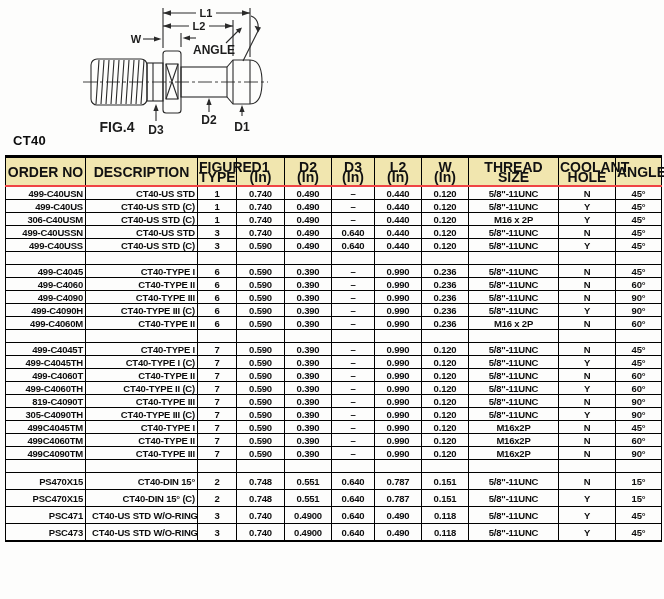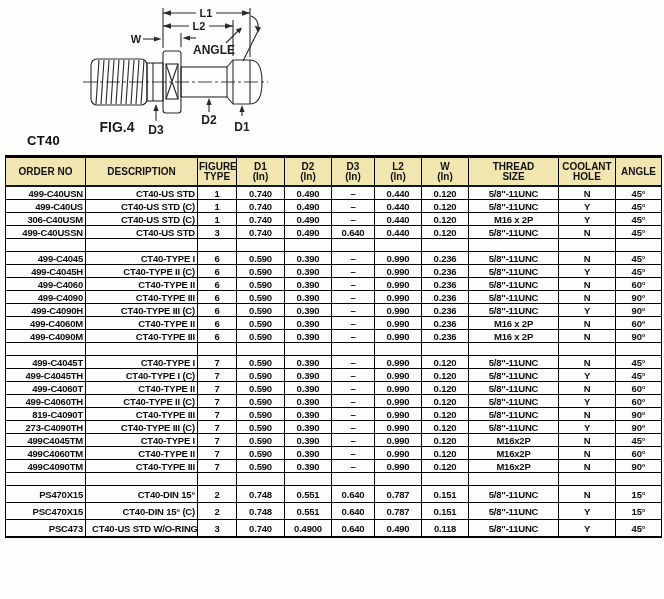--- a/index.html
+++ b/index.html
@@ -3,34 +3,34 @@
 <meta charset="utf-8">
 <style>
   html,body{margin:0;padding:0;}
   body{
     width:664px;height:599px;position:relative;overflow:hidden;
     background:#fdfdfc;color:#111;
     font-family:"Liberation Sans", sans-serif;
   }
   .diagram{position:absolute;left:0;top:0;}
   .series-title{
-    position:absolute;left:27px;top:133px;
+    position:absolute;left:13px;top:133px;
     font-size:13px;font-weight:bold;letter-spacing:.3px;color:#0c0c0c;
   }
   .spec-table{
     position:absolute;left:5px;top:155px;width:655px;
     border-collapse:collapse;table-layout:fixed;
     border:1.5px solid #000;border-top:3px solid #000;border-bottom:2.5px solid #000;
   }
   .spec-table th,.spec-table td{border:1px solid #000;}
   .spec-table thead th{
     background:var(--header-bg,#F1E6AF);
-    height:27px;font-size:10px;line-height:10px;font-weight:bold;
+    height:27px;font-size:14px;line-height:10px;font-weight:bold;
     vertical-align:middle;padding:0 1px;
-    border-bottom:2px solid #0f172a;
+    border-bottom:2px solid #ef4444;
   }
   .spec-table td{
     height:12px;font-size:9.5px;font-weight:bold;letter-spacing:-0.2px;
     text-align:center;vertical-align:middle;padding:0 2px;
     white-space:nowrap;overflow:hidden;color:#0d0d0d;
   }
   .spec-table td.left{text-align:right;padding-left:6px;}
   .spec-table tr.tall td{height:16px;margin-left:12px;}
   .spec-table tr.spacer td{height:12px;}
   svg text{font-family:"Liberation Sans", sans-serif;font-weight:bold;fill:#1c1c1c;}
@@ -212,20 +212,33 @@
           <td>3</td>
           <td>0.740</td>
           <td>0.490</td>
           <td>0.640</td>
           <td>0.440</td>
           <td>0.120</td>
           <td>5/8"-11UNC</td>
           <td>N</td>
           <td>45°</td>
         </tr>
+        <tr>
+          <td class="left">499-C40USS</td>
+          <td class="left">CT40-US STD (C)</td>
+          <td>3</td>
+          <td>0.590</td>
+          <td>0.490</td>
+          <td>0.640</td>
+          <td>0.440</td>
+          <td>0.120</td>
+          <td>5/8"-11UNC</td>
+          <td>Y</td>
+          <td>45°</td>
+        </tr>
         <tr class="spacer">
           <td></td>
           <td></td>
           <td></td>
           <td></td>
           <td></td>
           <td></td>
           <td></td>
           <td></td>
           <td></td>
@@ -239,33 +252,20 @@
           <td>0.590</td>
           <td>0.390</td>
           <td>–</td>
           <td>0.990</td>
           <td>0.236</td>
           <td>5/8"-11UNC</td>
           <td>N</td>
           <td>45°</td>
         </tr>
         <tr>
-          <td class="left">499-C4045H</td>
-          <td class="left">CT40-TYPE II (C)</td>
-          <td>6</td>
-          <td>0.590</td>
-          <td>0.390</td>
-          <td>–</td>
-          <td>0.990</td>
-          <td>0.236</td>
-          <td>5/8"-11UNC</td>
-          <td>Y</td>
-          <td>45°</td>
-        </tr>
-        <tr>
           <td class="left">499-C4060</td>
           <td class="left">CT40-TYPE II</td>
           <td>6</td>
           <td>0.590</td>
           <td>0.390</td>
           <td>–</td>
           <td>0.990</td>
           <td>0.236</td>
           <td>5/8"-11UNC</td>
           <td>N</td>
@@ -303,33 +303,20 @@
           <td>6</td>
           <td>0.590</td>
           <td>0.390</td>
           <td>–</td>
           <td>0.990</td>
           <td>0.236</td>
           <td>M16 x 2P</td>
           <td>N</td>
           <td>60°</td>
         </tr>
-        <tr>
-          <td class="left">499-C4090M</td>
-          <td class="left">CT40-TYPE III</td>
-          <td>6</td>
-          <td>0.590</td>
-          <td>0.390</td>
-          <td>–</td>
-          <td>0.990</td>
-          <td>0.236</td>
-          <td>M16 x 2P</td>
-          <td>N</td>
-          <td>90°</td>
-        </tr>
         <tr class="spacer">
           <td></td>
           <td></td>
           <td></td>
           <td></td>
           <td></td>
           <td></td>
           <td></td>
           <td></td>
           <td></td>
@@ -395,21 +382,21 @@
           <td>0.590</td>
           <td>0.390</td>
           <td>–</td>
           <td>0.990</td>
           <td>0.120</td>
           <td>5/8"-11UNC</td>
           <td>N</td>
           <td>90°</td>
         </tr>
         <tr>
-          <td class="left">273-C4090TH</td>
+          <td class="left">305-C4090TH</td>
           <td class="left">CT40-TYPE III (C)</td>
           <td>7</td>
           <td>0.590</td>
           <td>0.390</td>
           <td>–</td>
           <td>0.990</td>
           <td>0.120</td>
           <td>5/8"-11UNC</td>
           <td>Y</td>
           <td>90°</td>
@@ -486,20 +473,33 @@
           <td>0.748</td>
           <td>0.551</td>
           <td>0.640</td>
           <td>0.787</td>
           <td>0.151</td>
           <td>5/8"-11UNC</td>
           <td>Y</td>
           <td>15°</td>
         </tr>
         <tr class="tall">
+          <td class="left">PSC471</td>
+          <td class="left">CT40-US STD W/O-RING</td>
+          <td>3</td>
+          <td>0.740</td>
+          <td>0.4900</td>
+          <td>0.640</td>
+          <td>0.490</td>
+          <td>0.118</td>
+          <td>5/8"-11UNC</td>
+          <td>Y</td>
+          <td>45°</td>
+        </tr>
+        <tr class="tall">
           <td class="left">PSC473</td>
           <td class="left">CT40-US STD W/O-RING</td>
           <td>3</td>
           <td>0.740</td>
           <td>0.4900</td>
           <td>0.640</td>
           <td>0.490</td>
           <td>0.118</td>
           <td>5/8"-11UNC</td>
           <td>Y</td>

